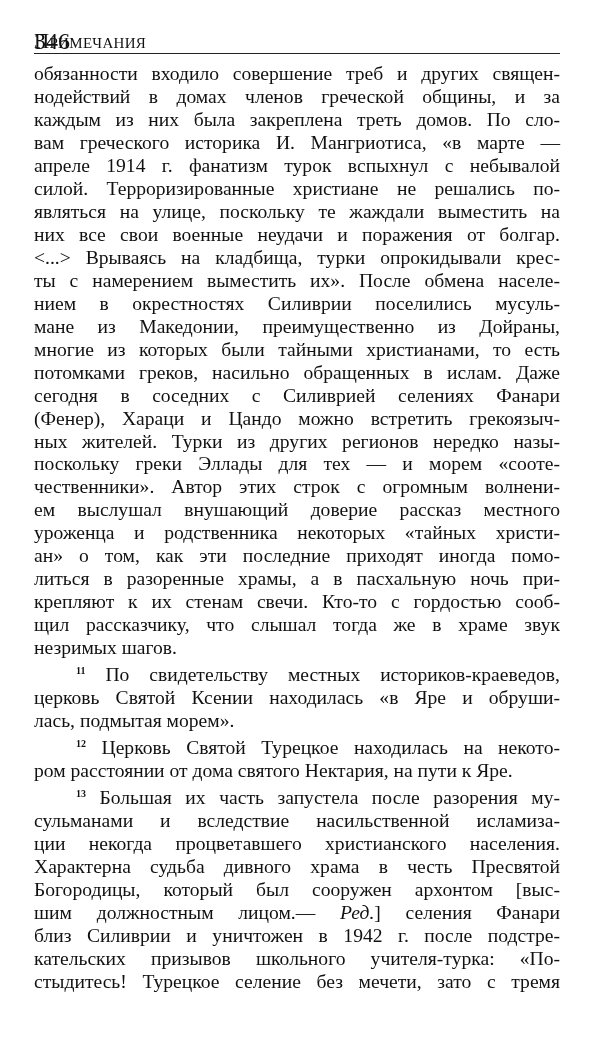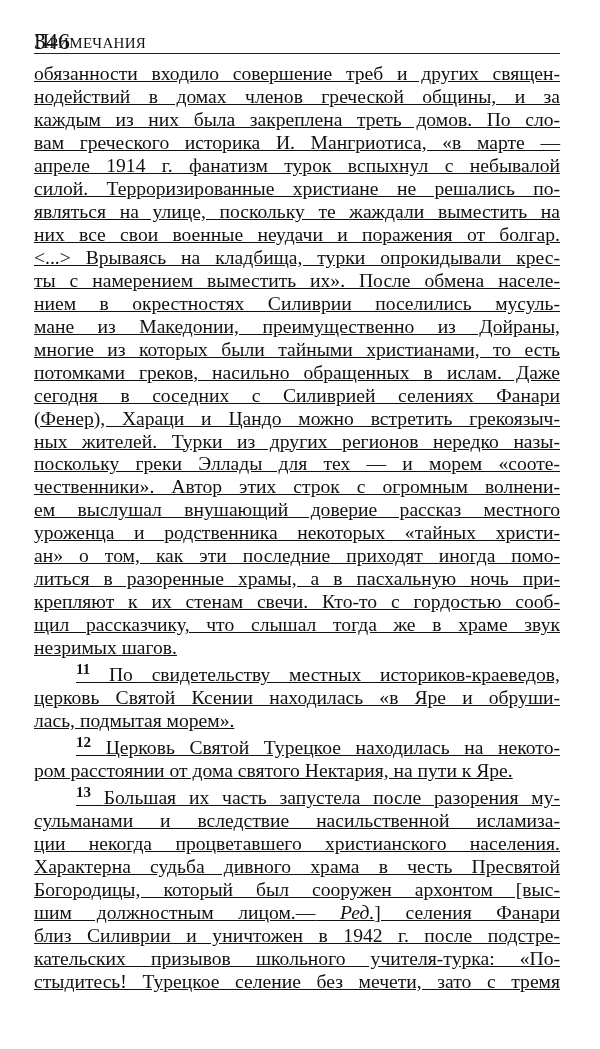--- a/index.html
+++ b/index.html
@@ -5,25 +5,25 @@
   html, body { margin: 0; padding: 0; background: #ffffff; }
   body { width: 600px; height: 1049px; position: relative; overflow: hidden;
          font-family: "Liberation Serif", "DejaVu Serif", serif; color: #111111; }
   .page { position: absolute; left: 34px; top: 0; width: 526px; }
   .header { position: absolute; top: 28px; left: 0; width: 526px; height: 26px; }
   .page-num { position: absolute; left: 0; top: 0; font-size: 24px; line-height: 26px; }
   .running-title { position: absolute; left: 0; width: 526px; top: 0; text-align: left;
                    font-size: 21px; line-height: 26px; font-variant: small-caps; letter-spacing: 0.3px; }
   .rule { position: absolute; top: 53px; left: 0; width: 526px; height: 0; border-top: 1.5px solid #222; }
   .body { position: absolute; top: 63px; left: 0; width: 526px; font-size: 19.6px; line-height: 22.98px; }
-  .line { display: block; white-space: nowrap; text-align: justify; text-align-last: justify; height: 22.98px; text-decoration: underline; }
+  .line { display: block; white-space: nowrap; text-align: justify; text-align-last: justify; height: 22.98px; }
   .line.last { text-align-last: left; }
   .indent { padding-left: 42px; }
   .gap { margin-top: 4px; }
-  sup { font-size: 15px; vertical-align: 7px; line-height: 0; font-weight: bold; }
+  sup { font-size: 10px; vertical-align: 7px; line-height: 0; font-weight: bold; }
   i { font-style: italic; }
 </style>
 </head>
 <body>
 
 <div class="page">
   <div class="header">
     <span class="page-num">346</span>
     <span class="running-title">Примечания</span>
   </div>

